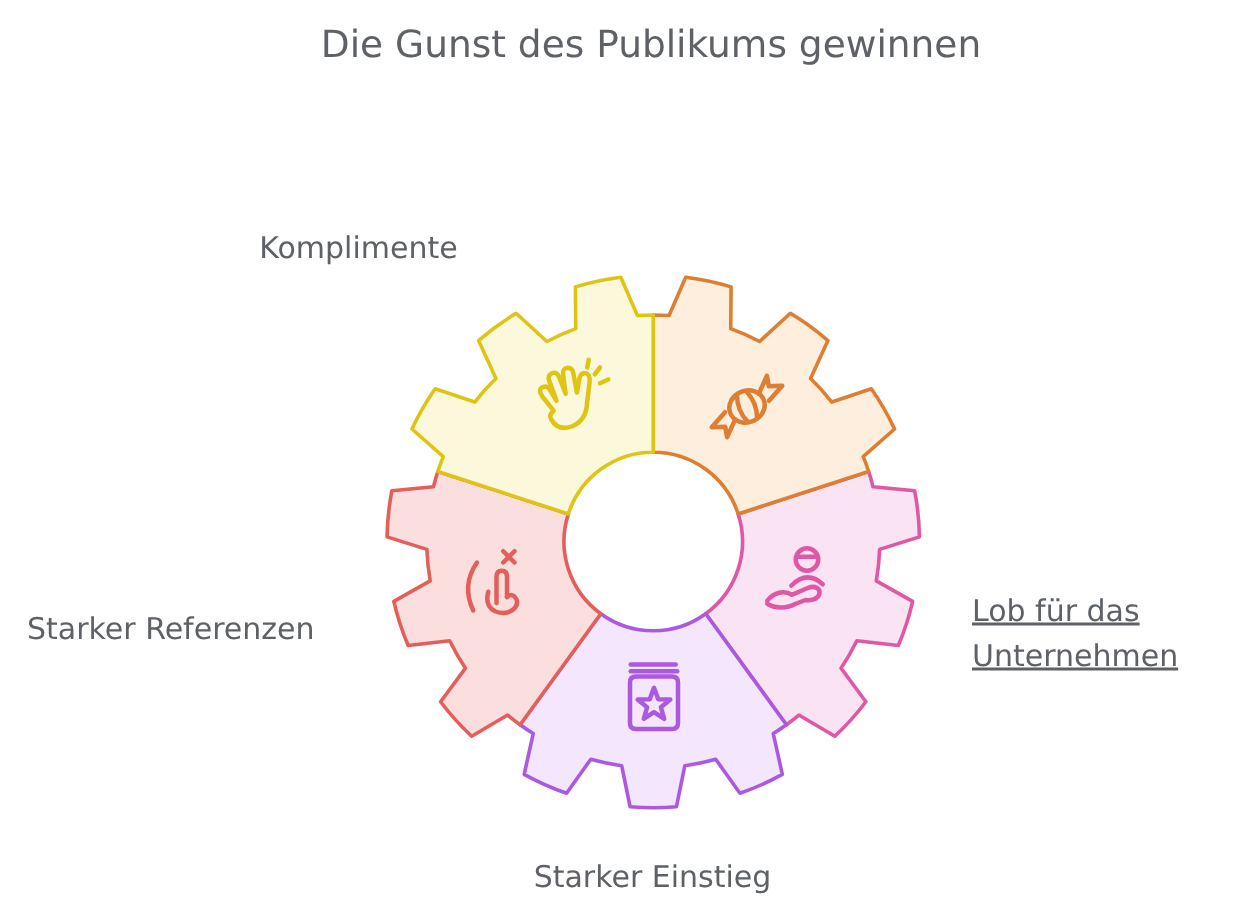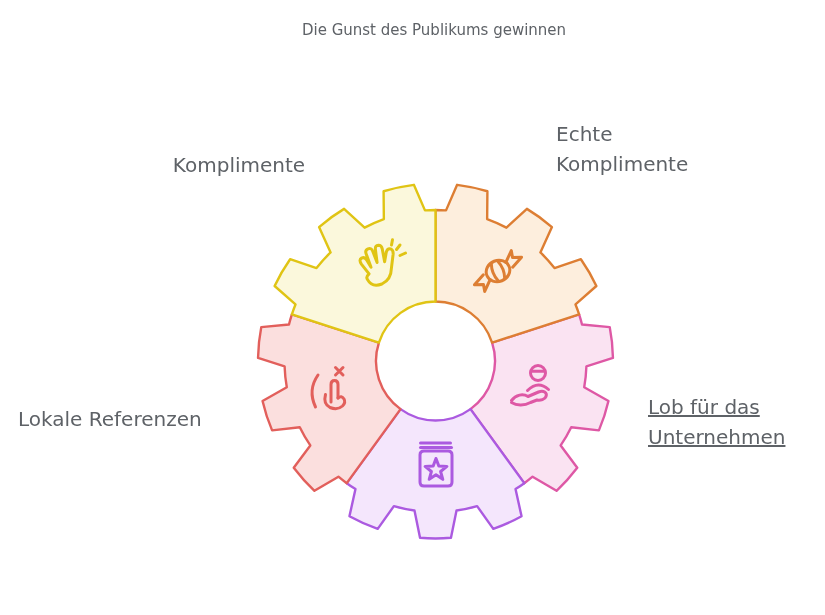--- a/index.html
+++ b/index.html
@@ -9,21 +9,21 @@
     background:#ffffff;
     overflow:hidden;
     font-family:"DejaVu Sans","Liberation Sans",sans-serif;
     color:#5e6267;
   }
   .title{
     position:absolute;
     top:16px;left:434px;
     transform:translateX(-50%);
     white-space:nowrap;
-    font-size:15px;
+    font-size:25px;
     line-height:28px;
     color:#5e6267;
   }
   .gear{position:absolute;left:0;top:0;}
   .lbl{
     position:absolute;
     font-size:20px;
     line-height:30px;
     color:#5e6267;
     white-space:pre-line;
@@ -71,18 +71,17 @@
         <path d="M30,24.5 L27.2,32.1 L19.1,32.4 L25.4,37.5 L23.2,45.3 L30,40.8 L36.8,45.3 L34.6,37.5 L40.9,32.4 L32.8,32.1 Z"></path>
       </g>
       <g transform="translate(304,359)" fill="none" stroke="#e25f5b" stroke-width="3" stroke-linecap="round" stroke-linejoin="round">
         <path d="M14,16 Q3.5,31 11.5,48"></path>
         <path d="M27,43 L27,25.5 Q27,21.5 30.5,21.5 Q34,21.5 34,25.5 L34,39"></path>
         <path d="M21.5,35.5 Q19,45 26,48.5 Q33.5,51.5 38.5,47 Q42,43.5 40,40 Q37.5,36 34,39"></path>
         <path d="M31.5,8.5 L39,16 M39,8.5 L31.5,16"></path>
       </g>
     </svg>
   <div class="lbl lbl-0">Komplimente</div>
-  <div class="lbl lbl-1">Echte
-Komplimente</div>
   <div class="lbl lbl-2">Lob für das
 Unternehmen</div>
-  <div class="lbl lbl-4">Lokale Referenzen</div>
+  <div class="lbl lbl-3">Starker Einstieg</div>
+  <div class="lbl lbl-4">Starker Referenzen</div>
 </div>
 
 </body></html>

